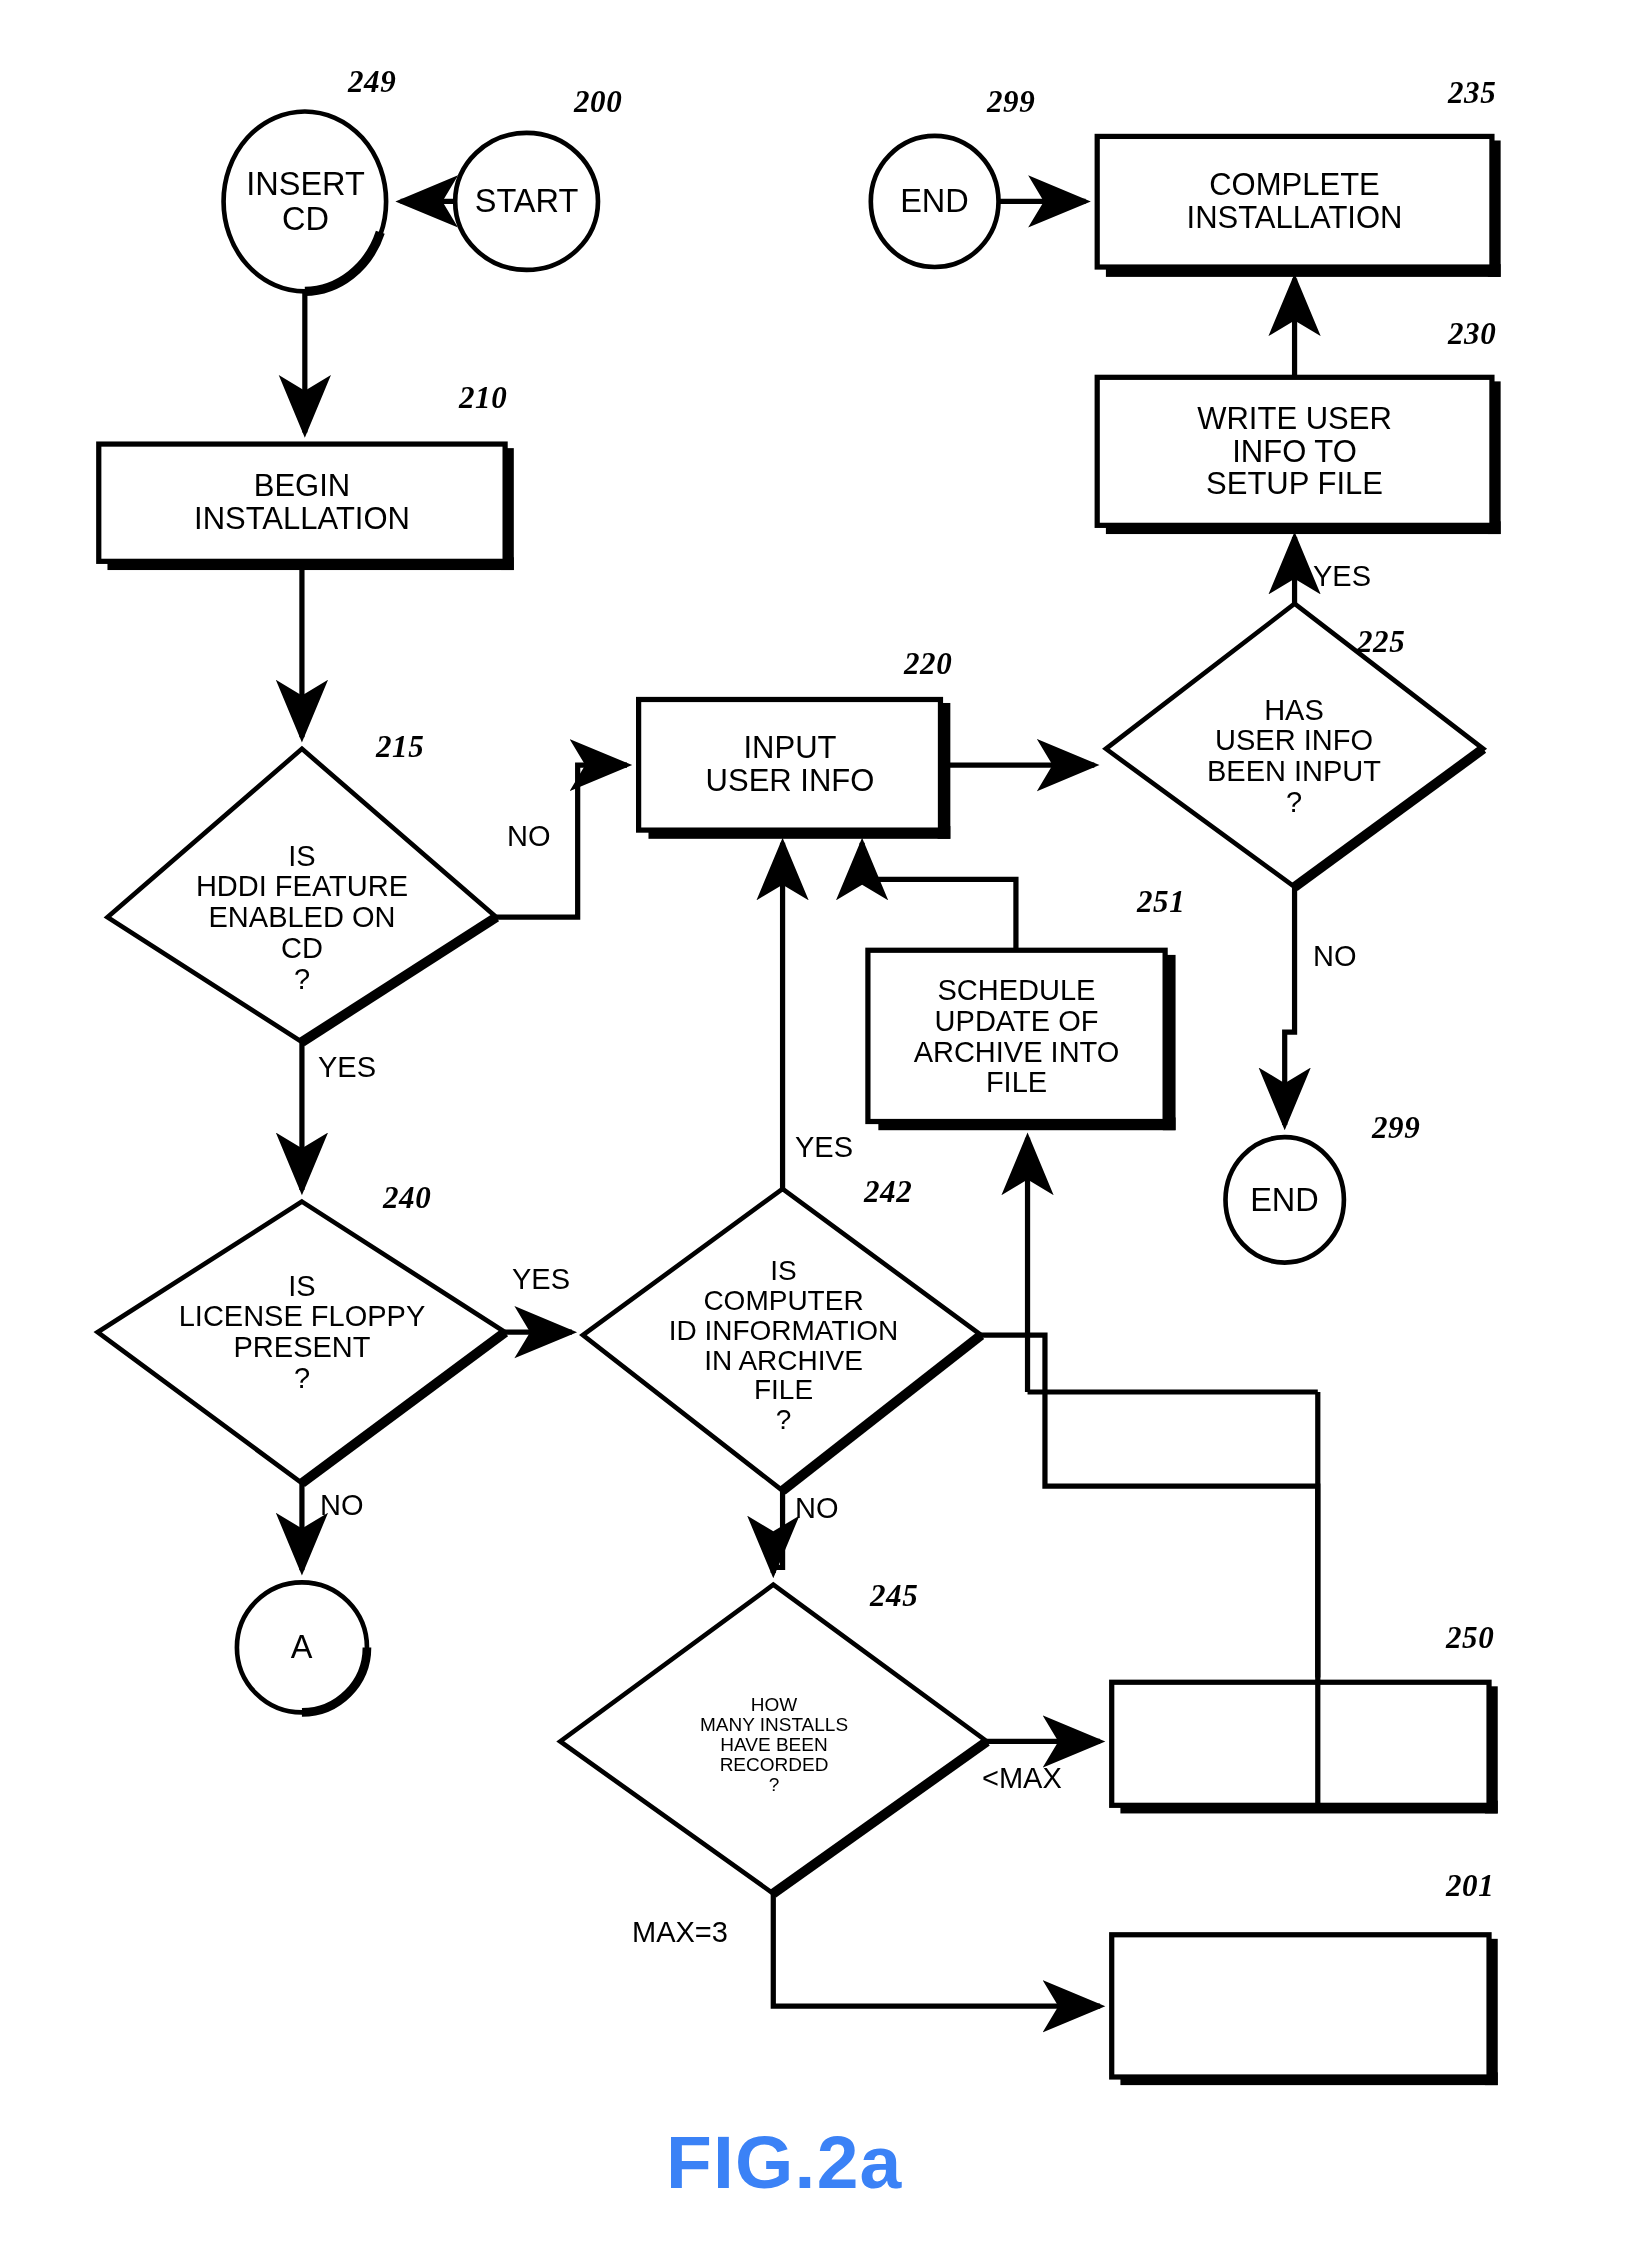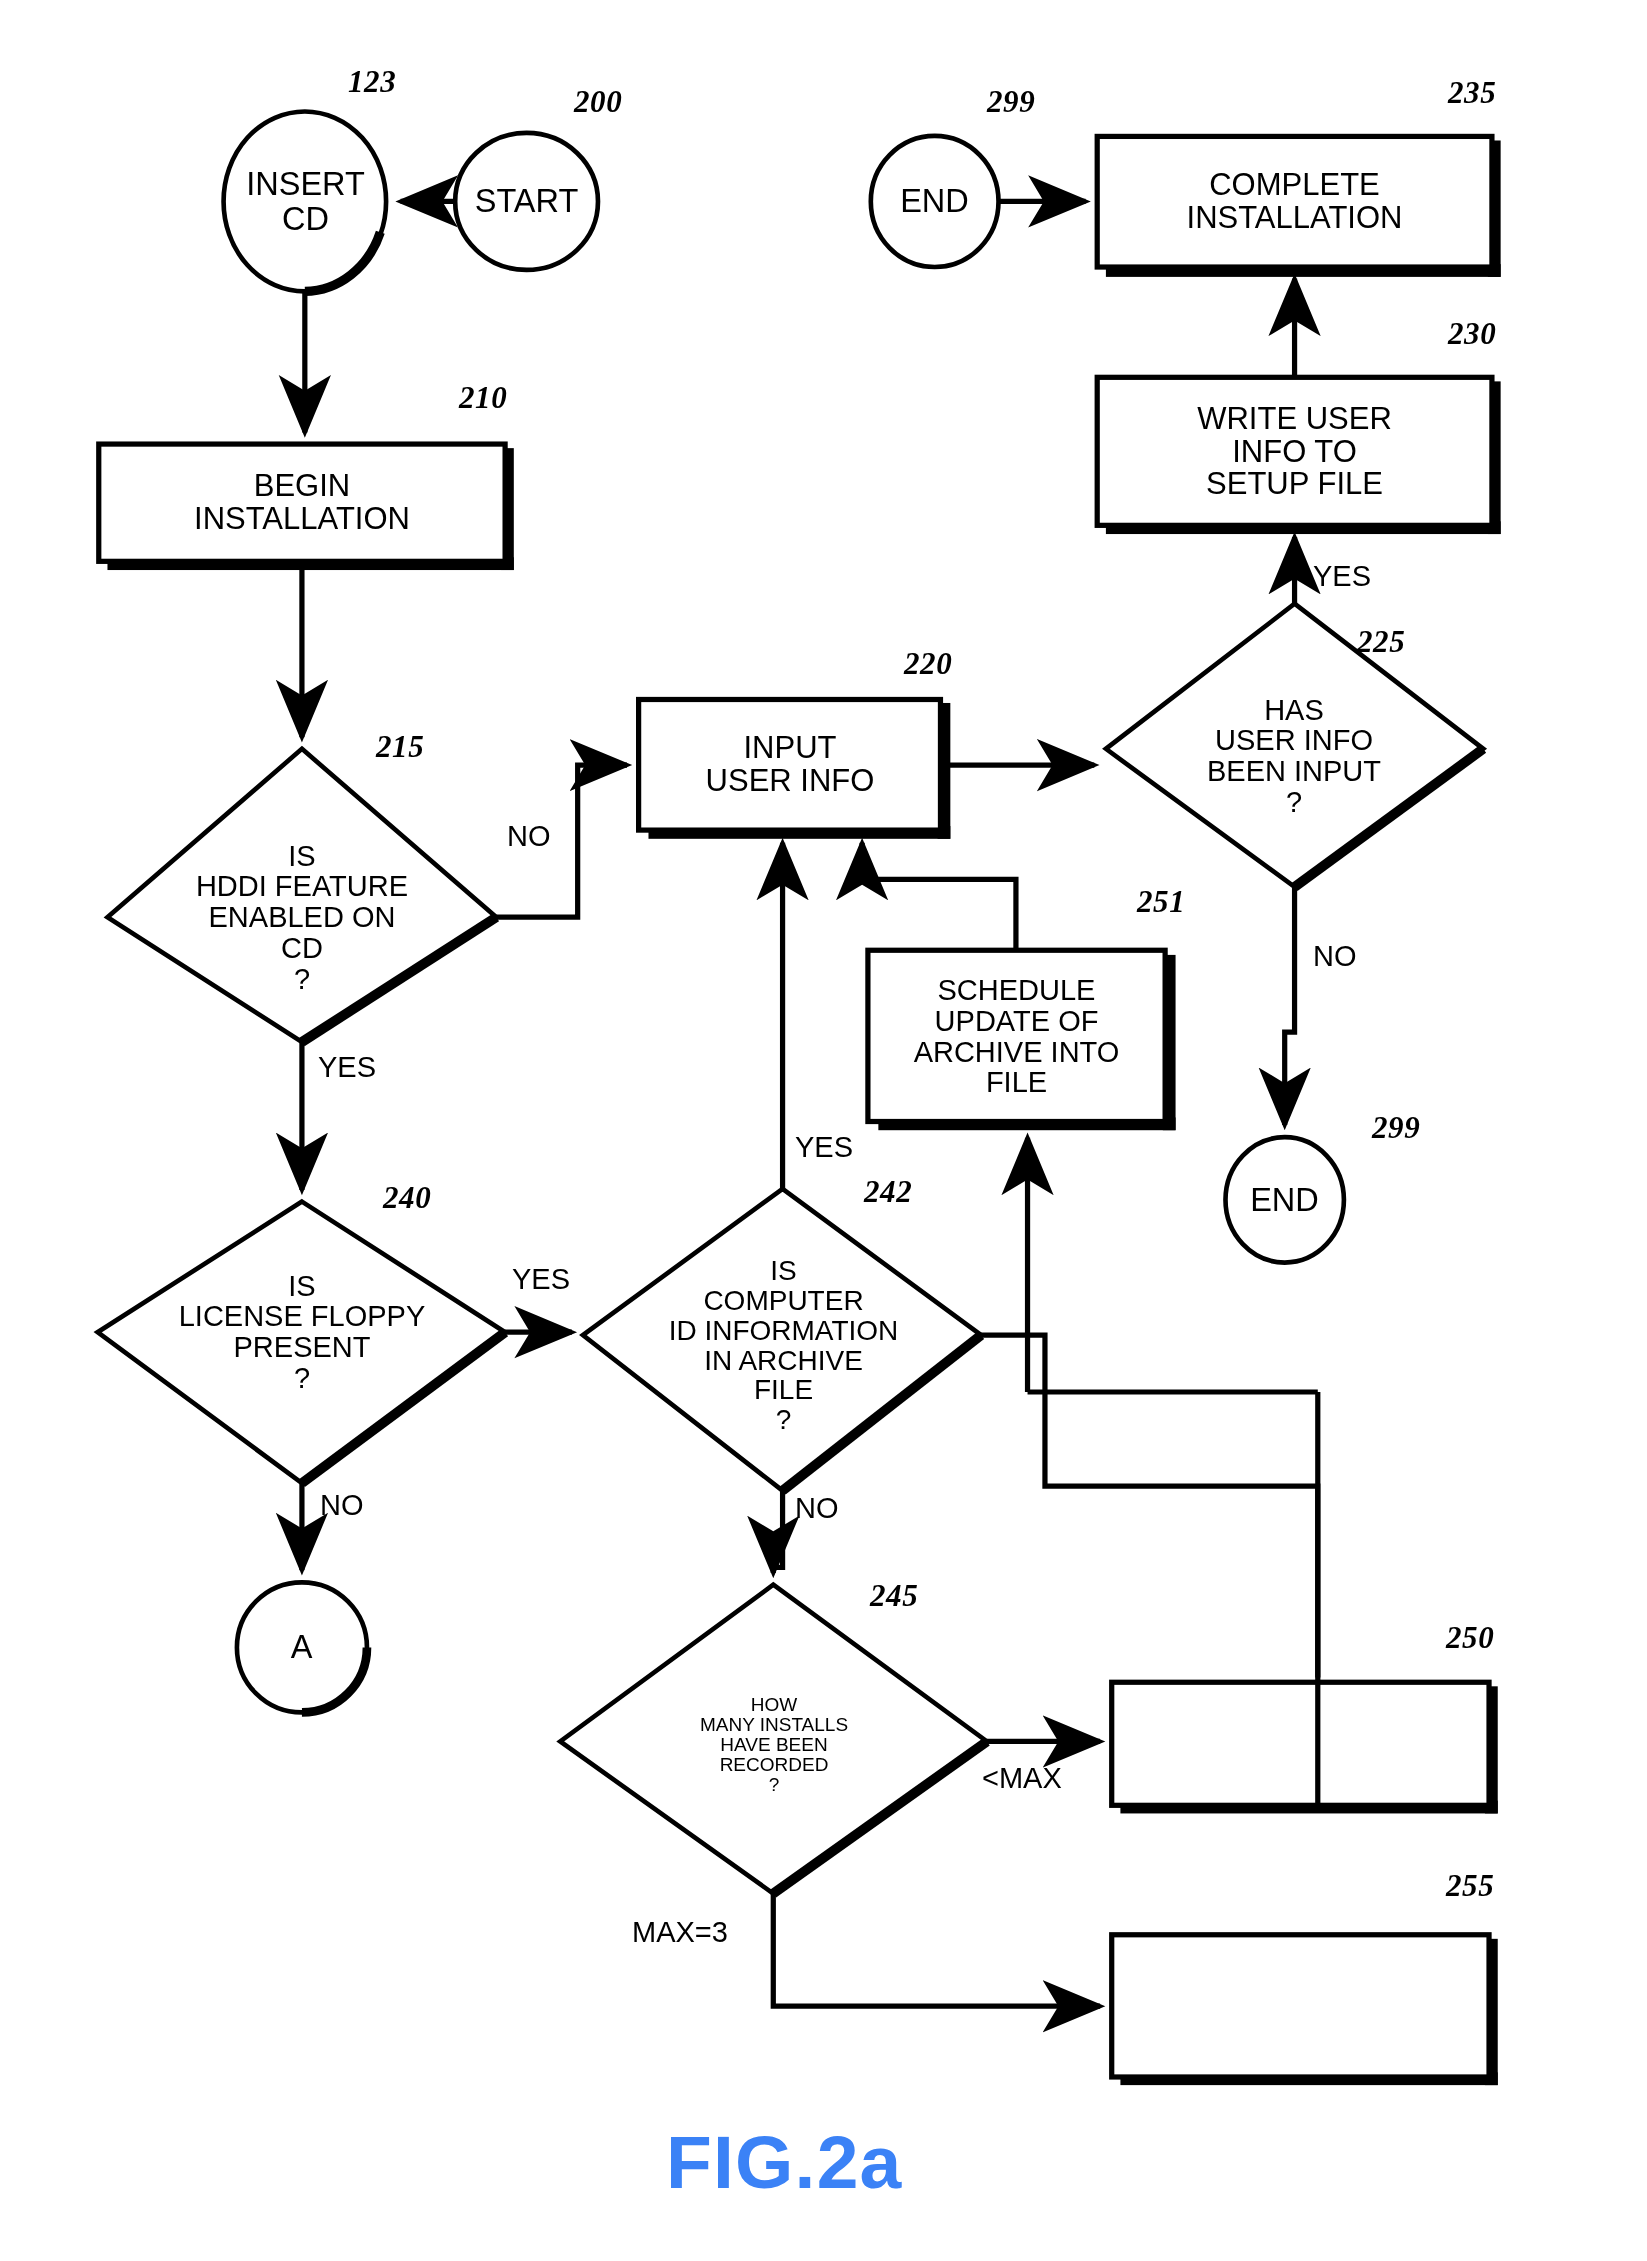--- a/index.html
+++ b/index.html
@@ -173,21 +173,21 @@
       <path d="M1332,3262 L1332,3456 L1895,3456" marker-end="url(#arrow)" stroke-width="9"></path>
 
     </g>
   </svg>
 
   <div class="node-text" style="left:455px;top:172px;width:143px;height:58px;font-size:32.5px;">START</div>
   <div class="ref-num" style="left:574px;top:84px;">200</div>
 
   <div class="node-text" style="left:224px;top:158px;width:163px;height:87px;font-size:32.5px;">INSERT
 CD</div>
-  <div class="ref-num" style="left:348px;top:64px;">123</div>
+  <div class="ref-num" style="left:348px;top:64px;">249</div>
 
   <div class="node-text" style="left:99px;top:459px;width:406px;height:87px;font-size:31px;">BEGIN
 INSTALLATION</div>
   <div class="ref-num" style="left:459px;top:380px;">210</div>
 
   <div class="node-text" style="left:119px;top:813px;width:366px;height:209px;font-size:29px;">IS
 HDDI FEATURE
 ENABLED ON
 CD
 ?</div>
@@ -240,21 +240,21 @@
   <div class="ref-num" style="left:870px;top:1578px;">245</div>
 
   <div class="ref-num" style="left:1446px;top:1620px;">250</div>
 
   <div class="node-text" style="left:868px;top:958px;width:297px;height:157px;font-size:29px;">SCHEDULE
 UPDATE OF
 ARCHIVE INTO
 FILE</div>
   <div class="ref-num" style="left:1137px;top:884px;">251</div>
 
-  <div class="ref-num" style="left:1446px;top:1868px;">255</div>
+  <div class="ref-num" style="left:1446px;top:1868px;">201</div>
 
   <div class="node-text" style="left:232px;top:1621px;width:139px;height:52px;font-size:32.5px;">A</div>
 
   <div class="edge-label" style="left:507px;top:820px;">NO</div>
   <div class="edge-label" style="left:318px;top:1051px;">YES</div>
   <div class="edge-label" style="left:1313px;top:560px;">YES</div>
   <div class="edge-label" style="left:1313px;top:940px;">NO</div>
   <div class="edge-label" style="left:512px;top:1263px;">YES</div>
   <div class="edge-label" style="left:320px;top:1489px;">NO</div>
   <div class="edge-label" style="left:795px;top:1131px;">YES</div>

